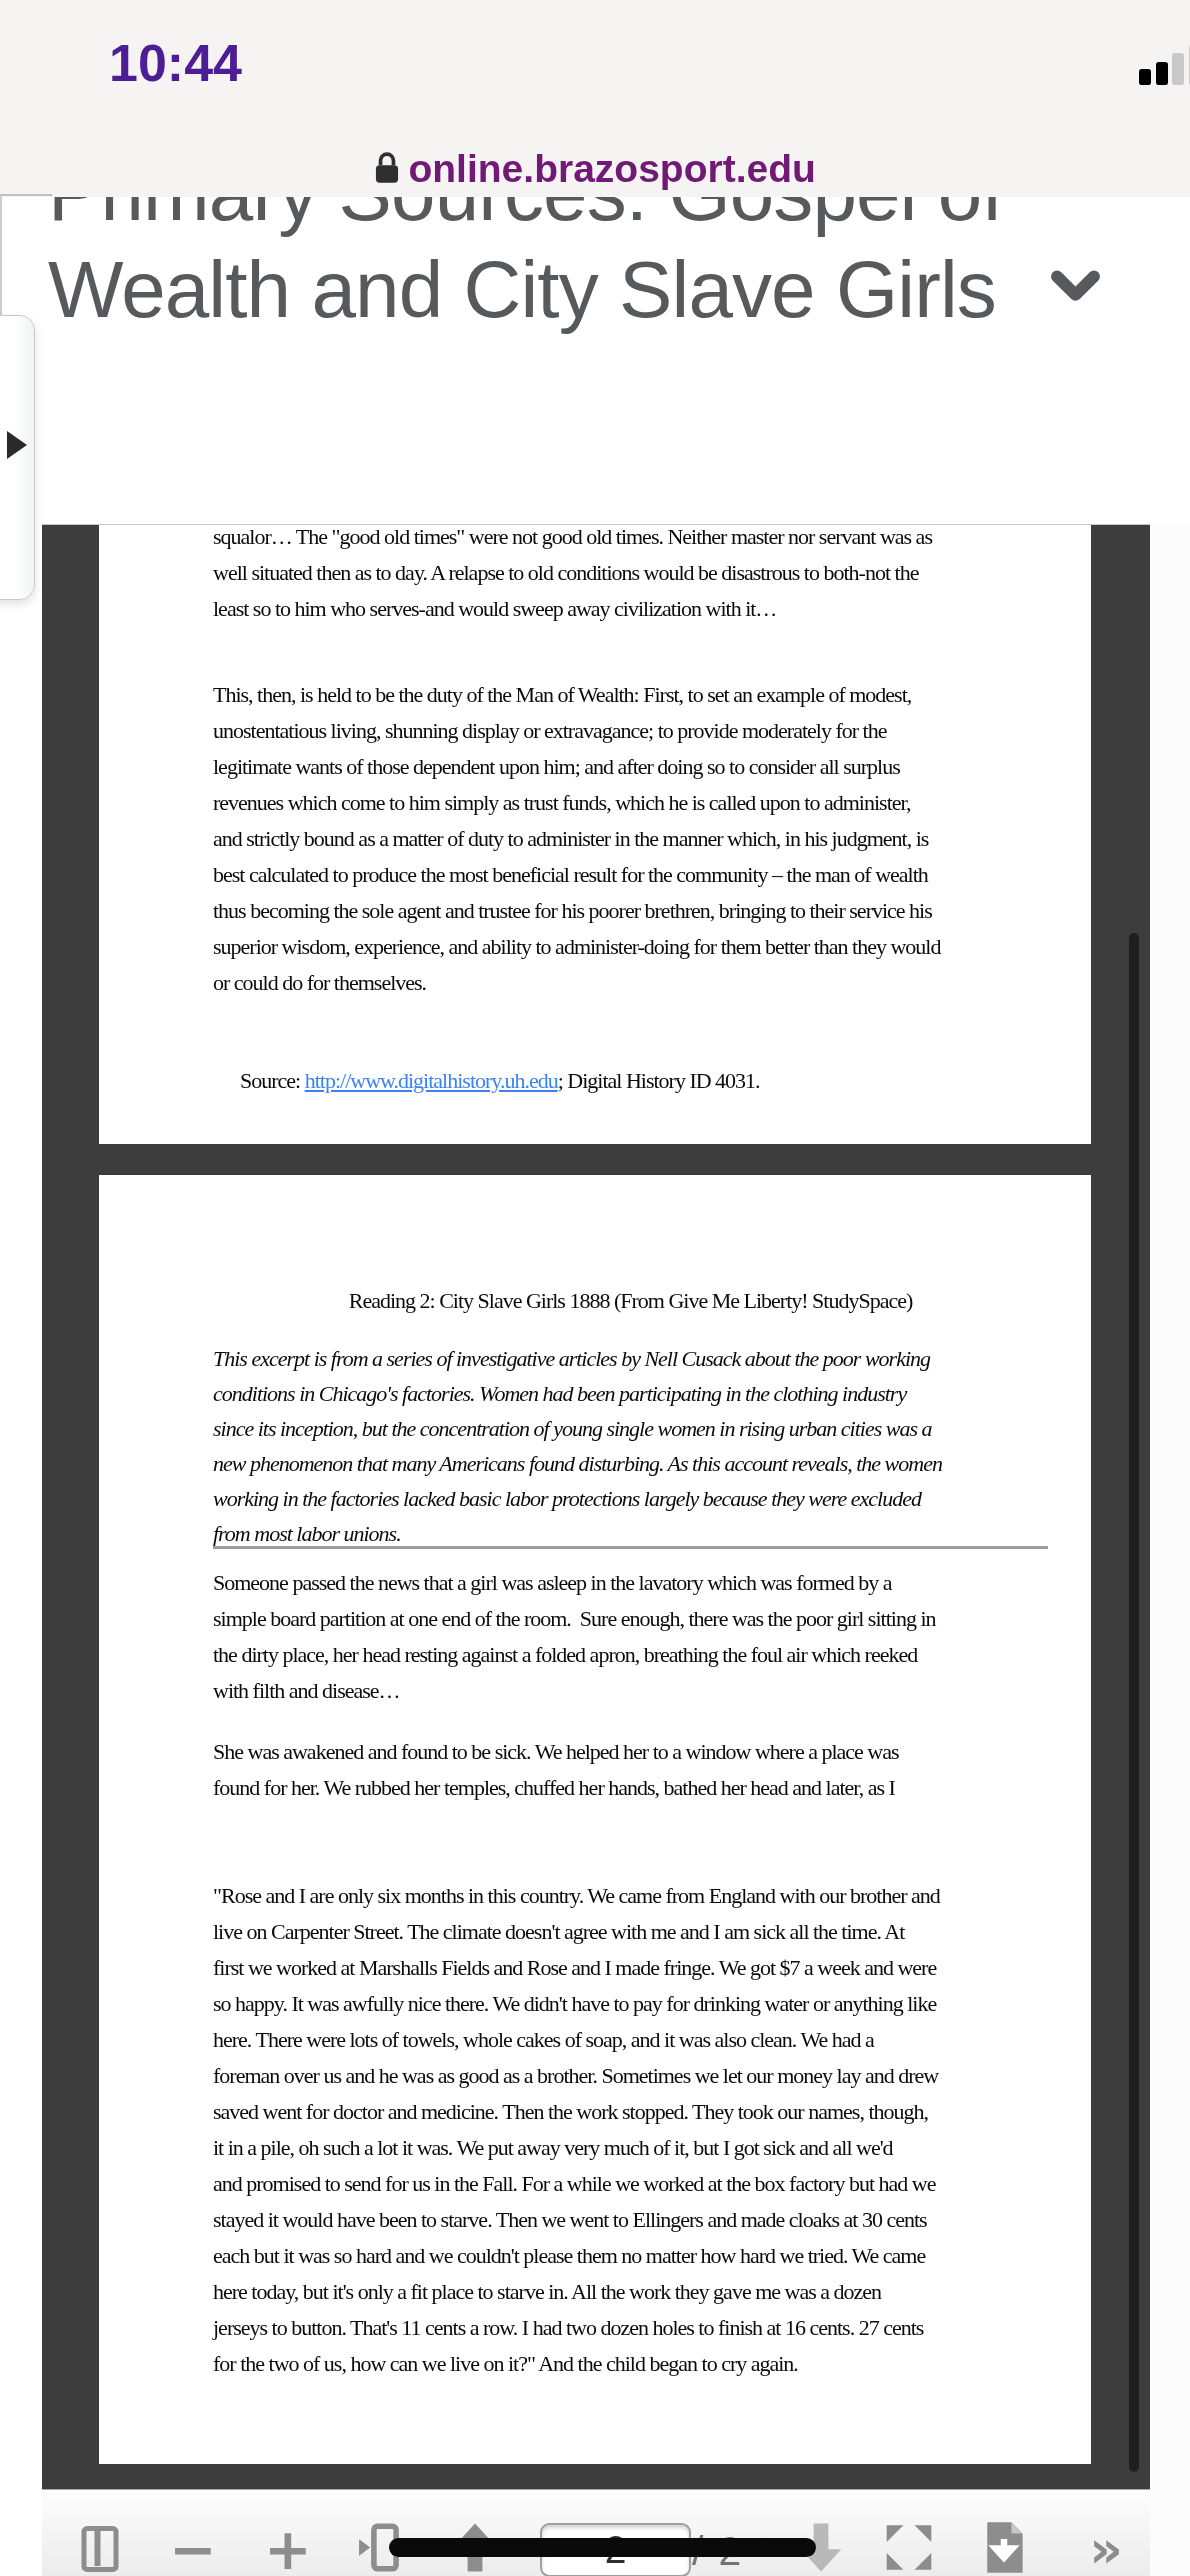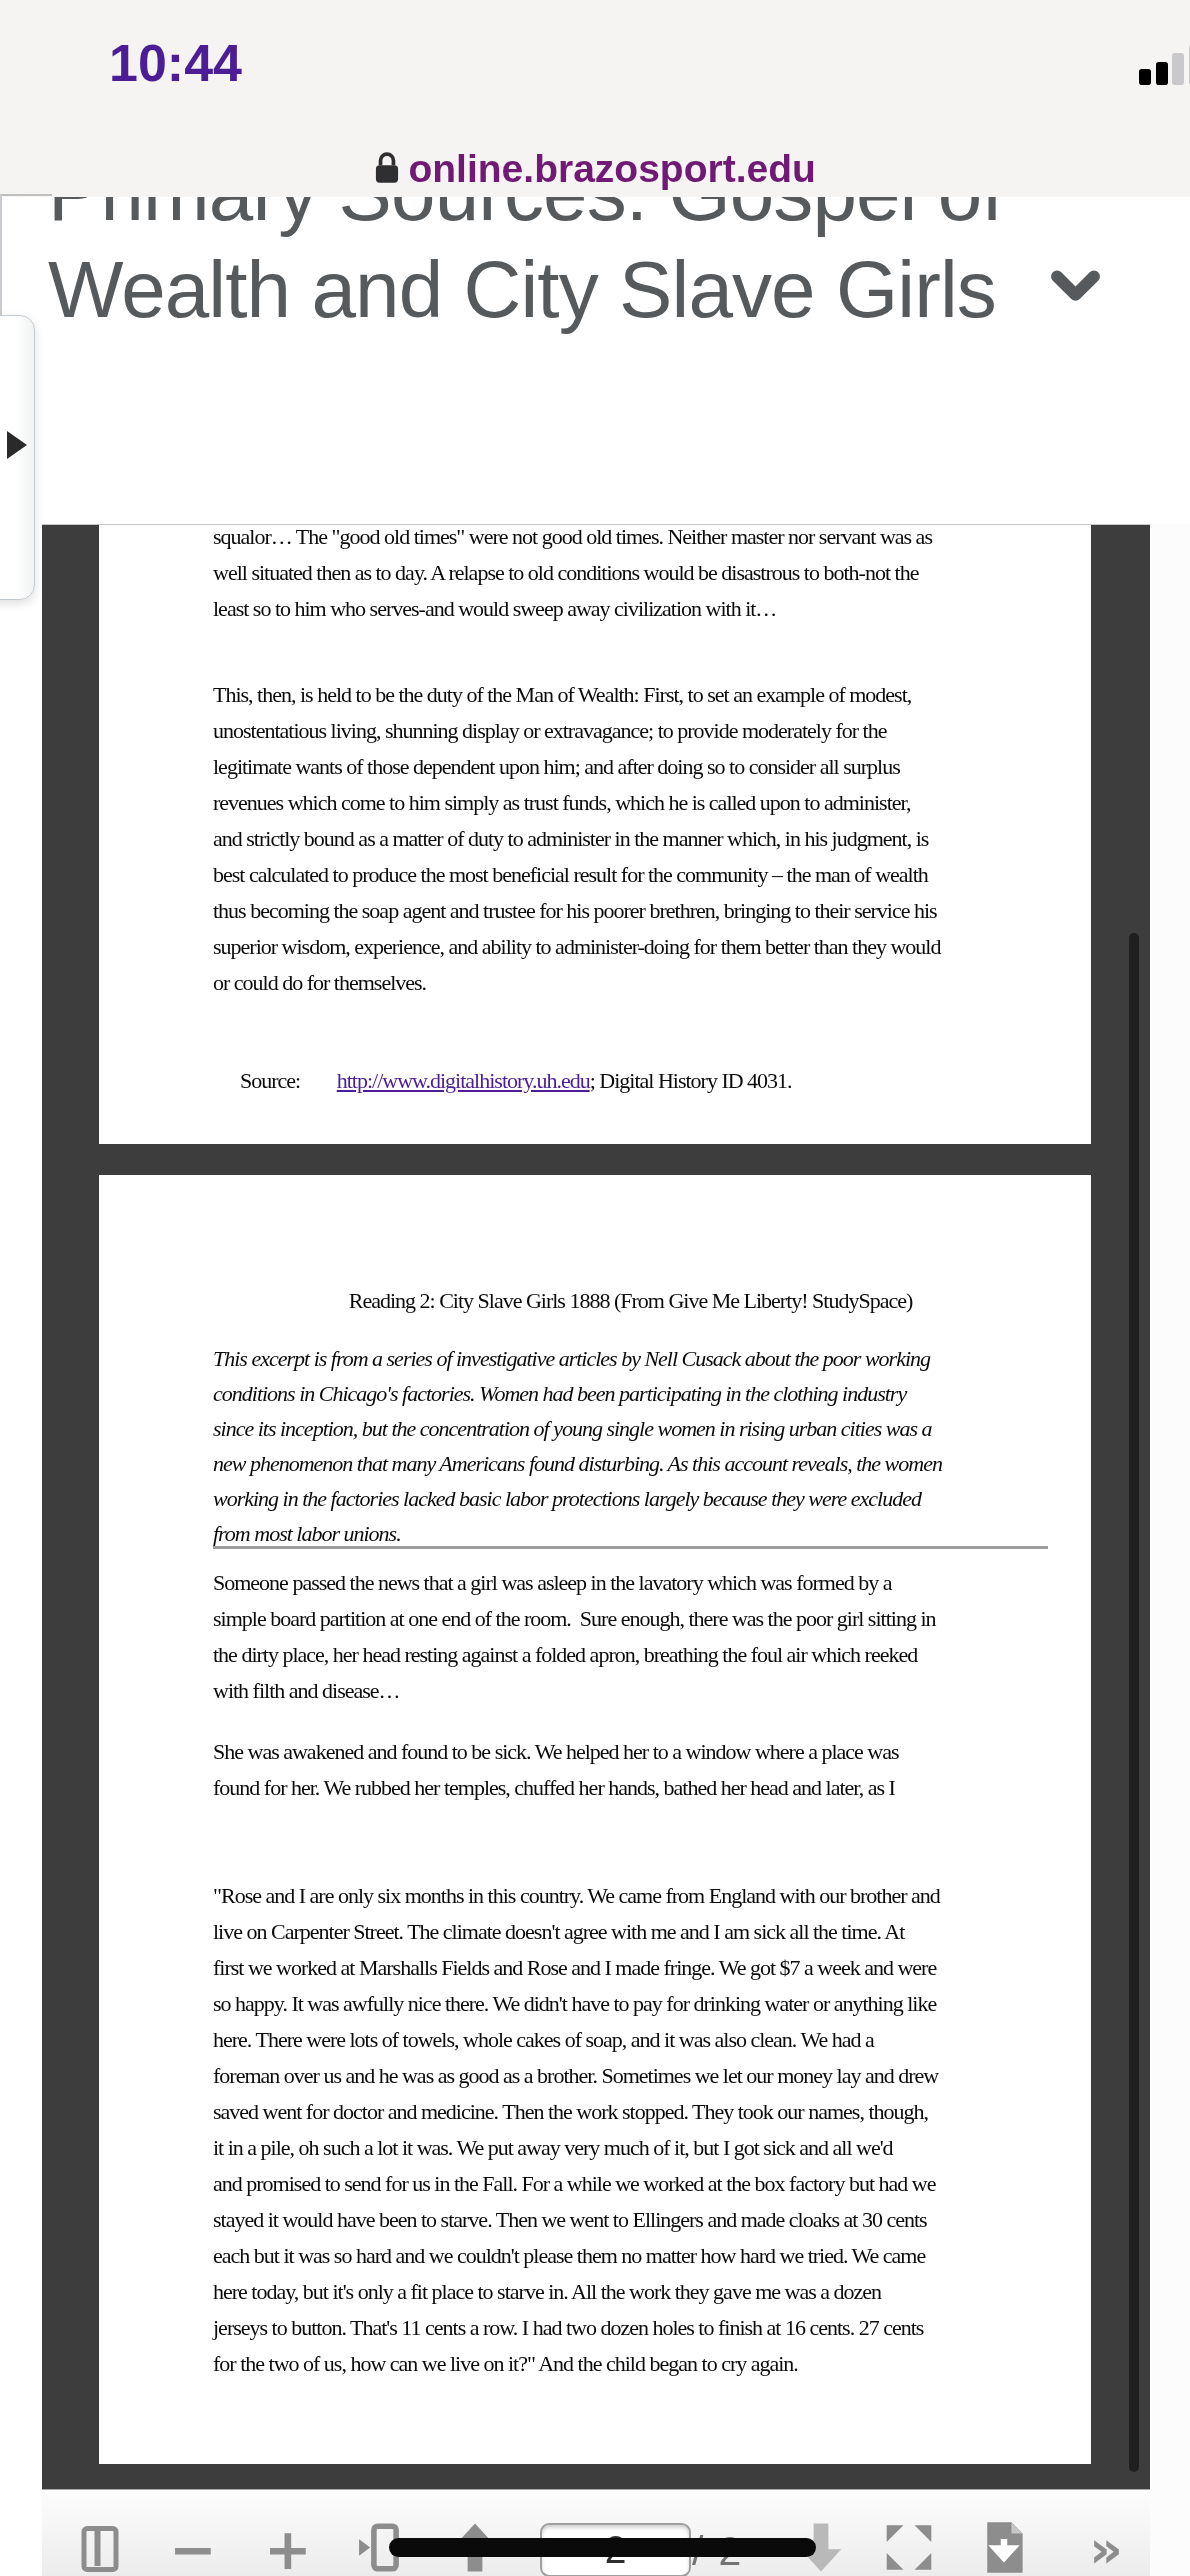--- a/index.html
+++ b/index.html
@@ -64,21 +64,21 @@
 
   
   .doc-text{
     position:absolute;left:114px;width:835px;
     font-family:"Liberation Serif",serif;font-size:22px;color:#0b0b0b;
     letter-spacing:-1px;
   }
   .docline{white-space:pre;height:36px;line-height:36px;overflow:visible;}
   .p1a{top:-5.6px;} .p1b{top:152px;} .p1src{top:502px;}
   .srcline{white-space:pre;height:36px;line-height:36px;}
-  .doc-link{color:#4c1d95;margin-left:32px;}
+  .doc-link{color:#3b82f6;}
   .p2head{top:108px;width:835px;text-align:center;letter-spacing:-1px;}
   .p2intro{top:166px;font-style:italic;}
   .p2intro .docline{height:35px;line-height:35px;}
   .hr{position:absolute;left:114px;top:371px;width:835px;height:2.8px;background:#9d9d9d;}
   .p2p1{top:390px;} .p2p2{top:559px;} .p2p3{top:703px;}
 
   
   .toolbar{
     position:absolute;left:42px;top:2489px;width:1108px;height:87px;z-index:4;
     background:linear-gradient(#fdfdfd,#ececec);
@@ -124,21 +124,21 @@
         <div class="docline">well situated then as to day. A relapse to old conditions would be disastrous to both-not the</div>
         <div class="docline">least so to him who serves-and would sweep away civilization with it…</div>
       </div>
     <div class="doc-text p1b">
         <div class="docline">This, then, is held to be the duty of the Man of Wealth: First, to set an example of modest,</div>
         <div class="docline">unostentatious living, shunning display or extravagance; to provide moderately for the</div>
         <div class="docline">legitimate wants of those dependent upon him; and after doing so to consider all surplus</div>
         <div class="docline">revenues which come to him simply as trust funds, which he is called upon to administer,</div>
         <div class="docline">and strictly bound as a matter of duty to administer in the manner which, in his judgment, is</div>
         <div class="docline">best calculated to produce the most beneficial result for the community – the man of wealth</div>
-        <div class="docline">thus becoming the soap agent and trustee for his poorer brethren, bringing to their service his</div>
+        <div class="docline">thus becoming the sole agent and trustee for his poorer brethren, bringing to their service his</div>
         <div class="docline">superior wisdom, experience, and ability to administer-doing for them better than they would</div>
         <div class="docline">or could do for themselves.</div>
       </div>
     <div class="doc-text p1src srcline">
       <span>Source: </span><a class="doc-link" href="#">http://www.digitalhistory.uh.edu</a><span>; Digital History ID 4031.</span>
     </div>
   </div>
 
   <div class="pdf-page page-2">
     <div class="doc-text p2head docline">Reading 2: City Slave Girls 1888 (From Give Me Liberty! StudySpace)</div>

